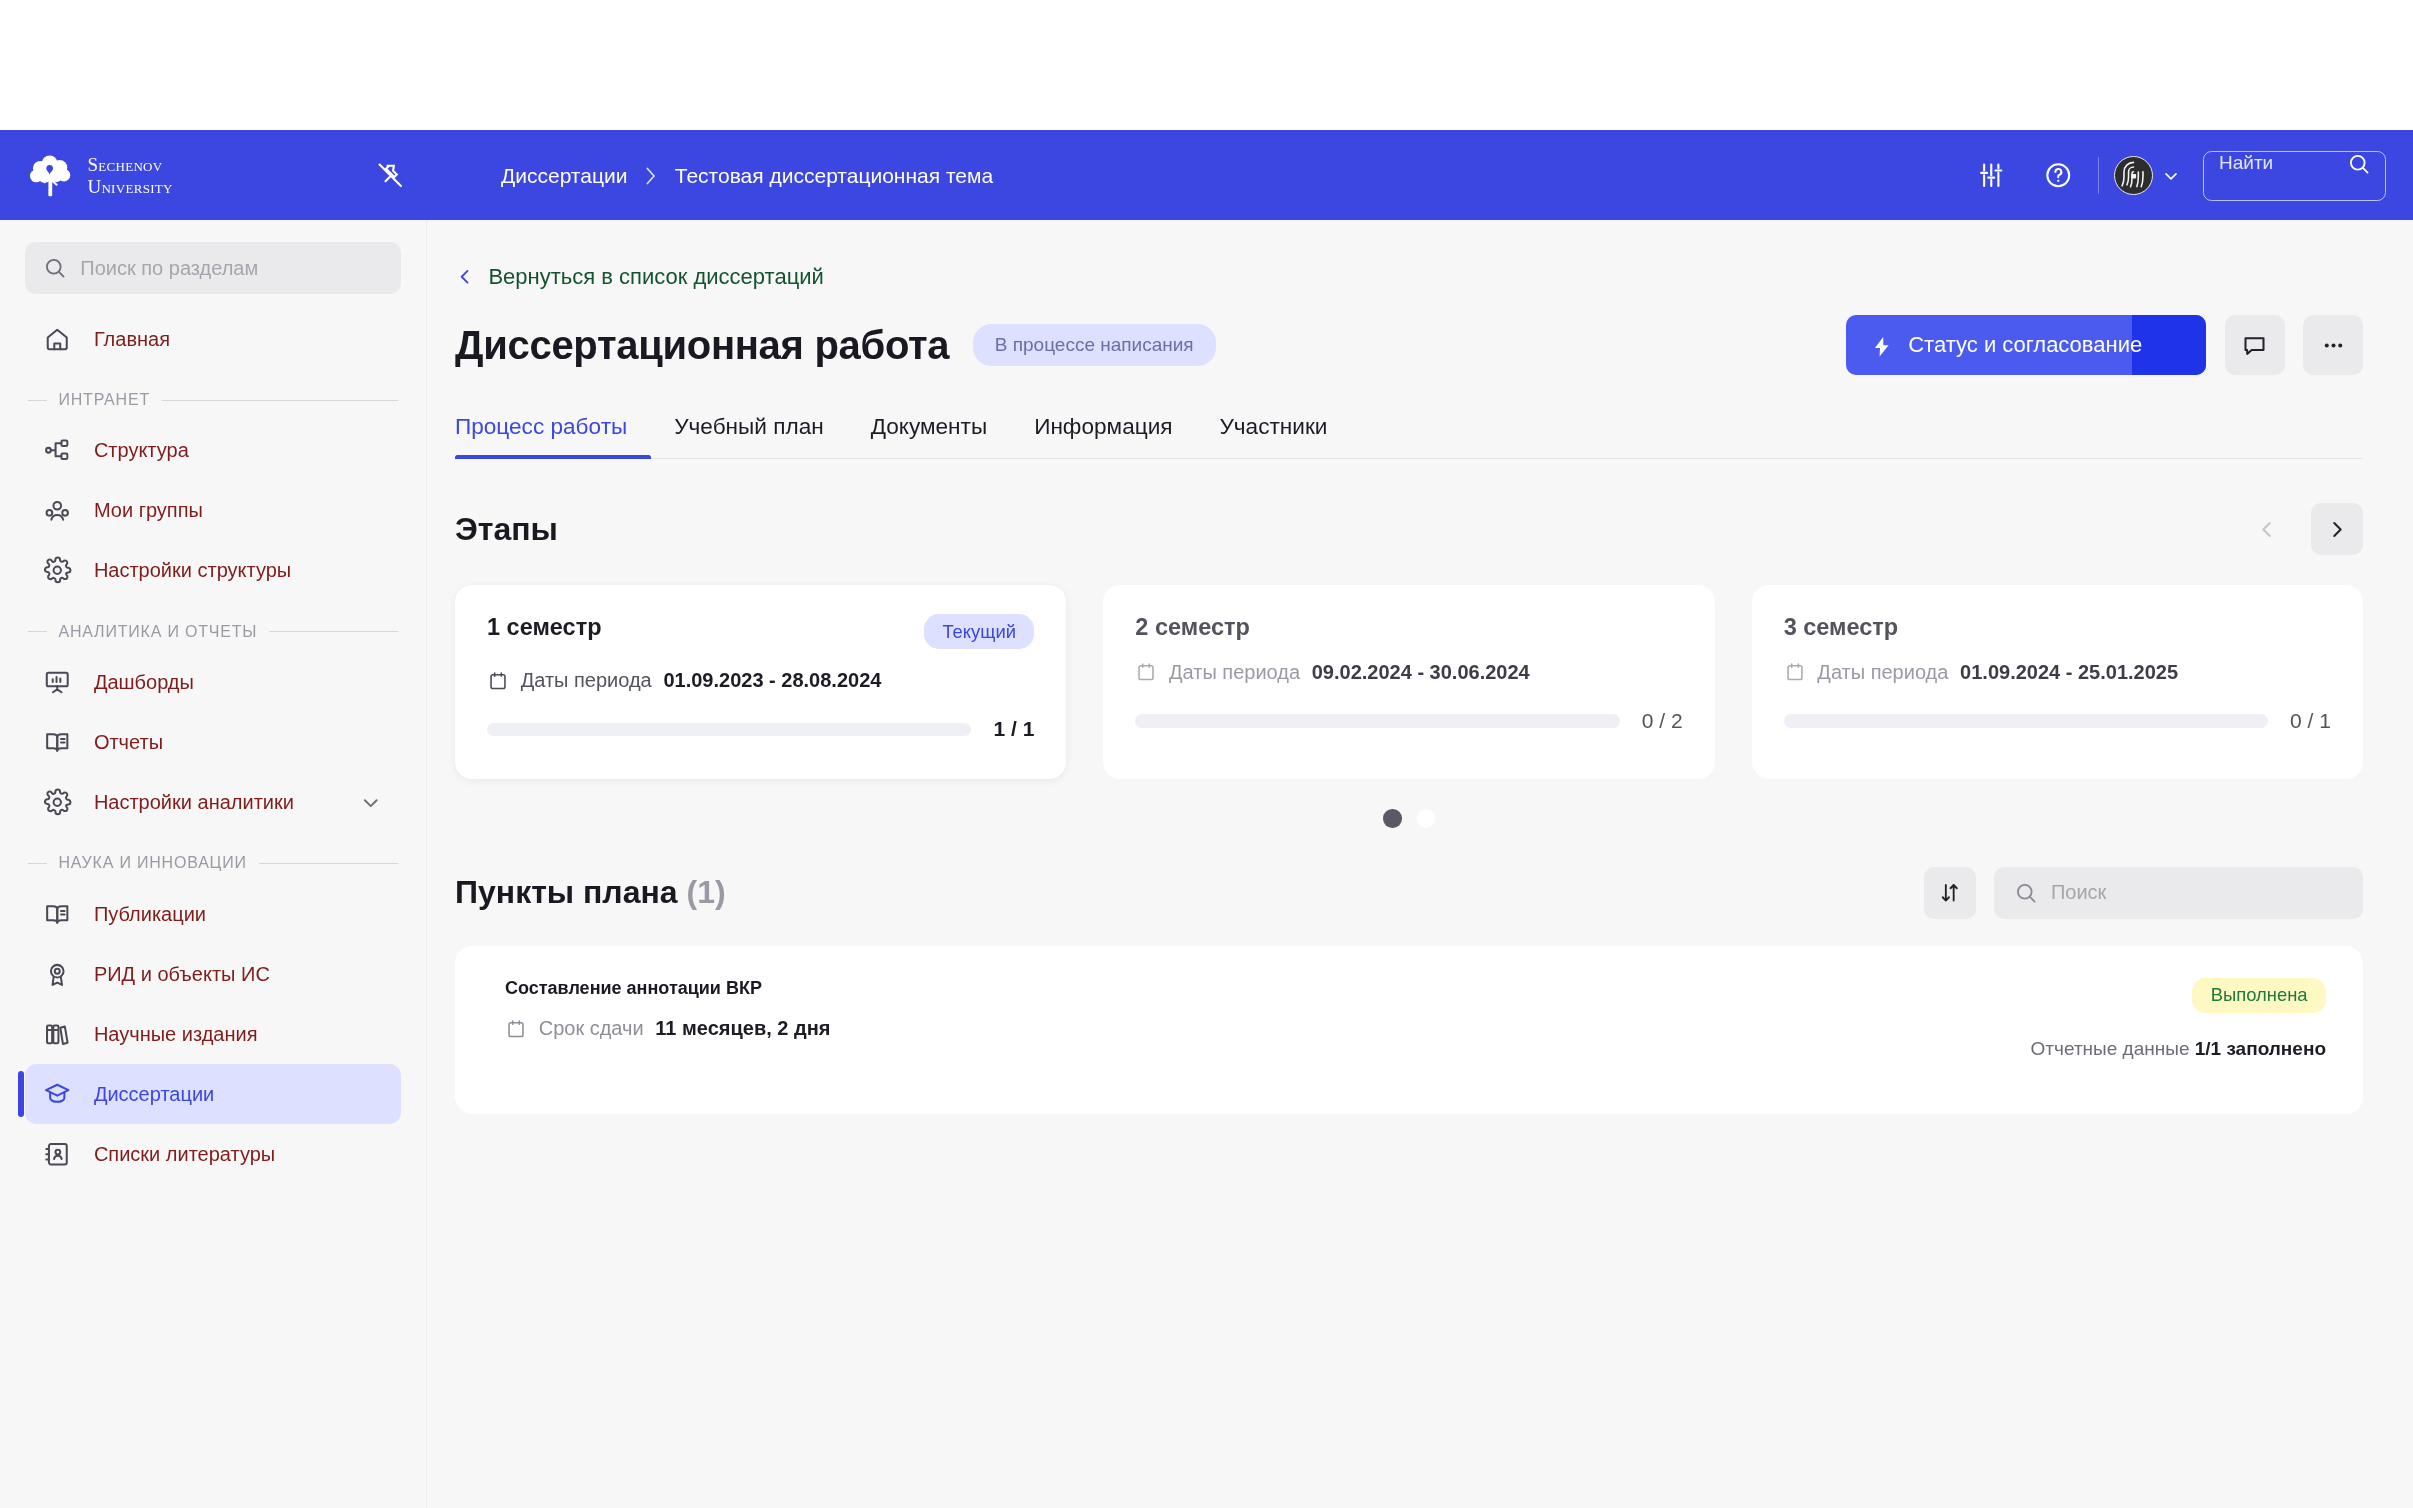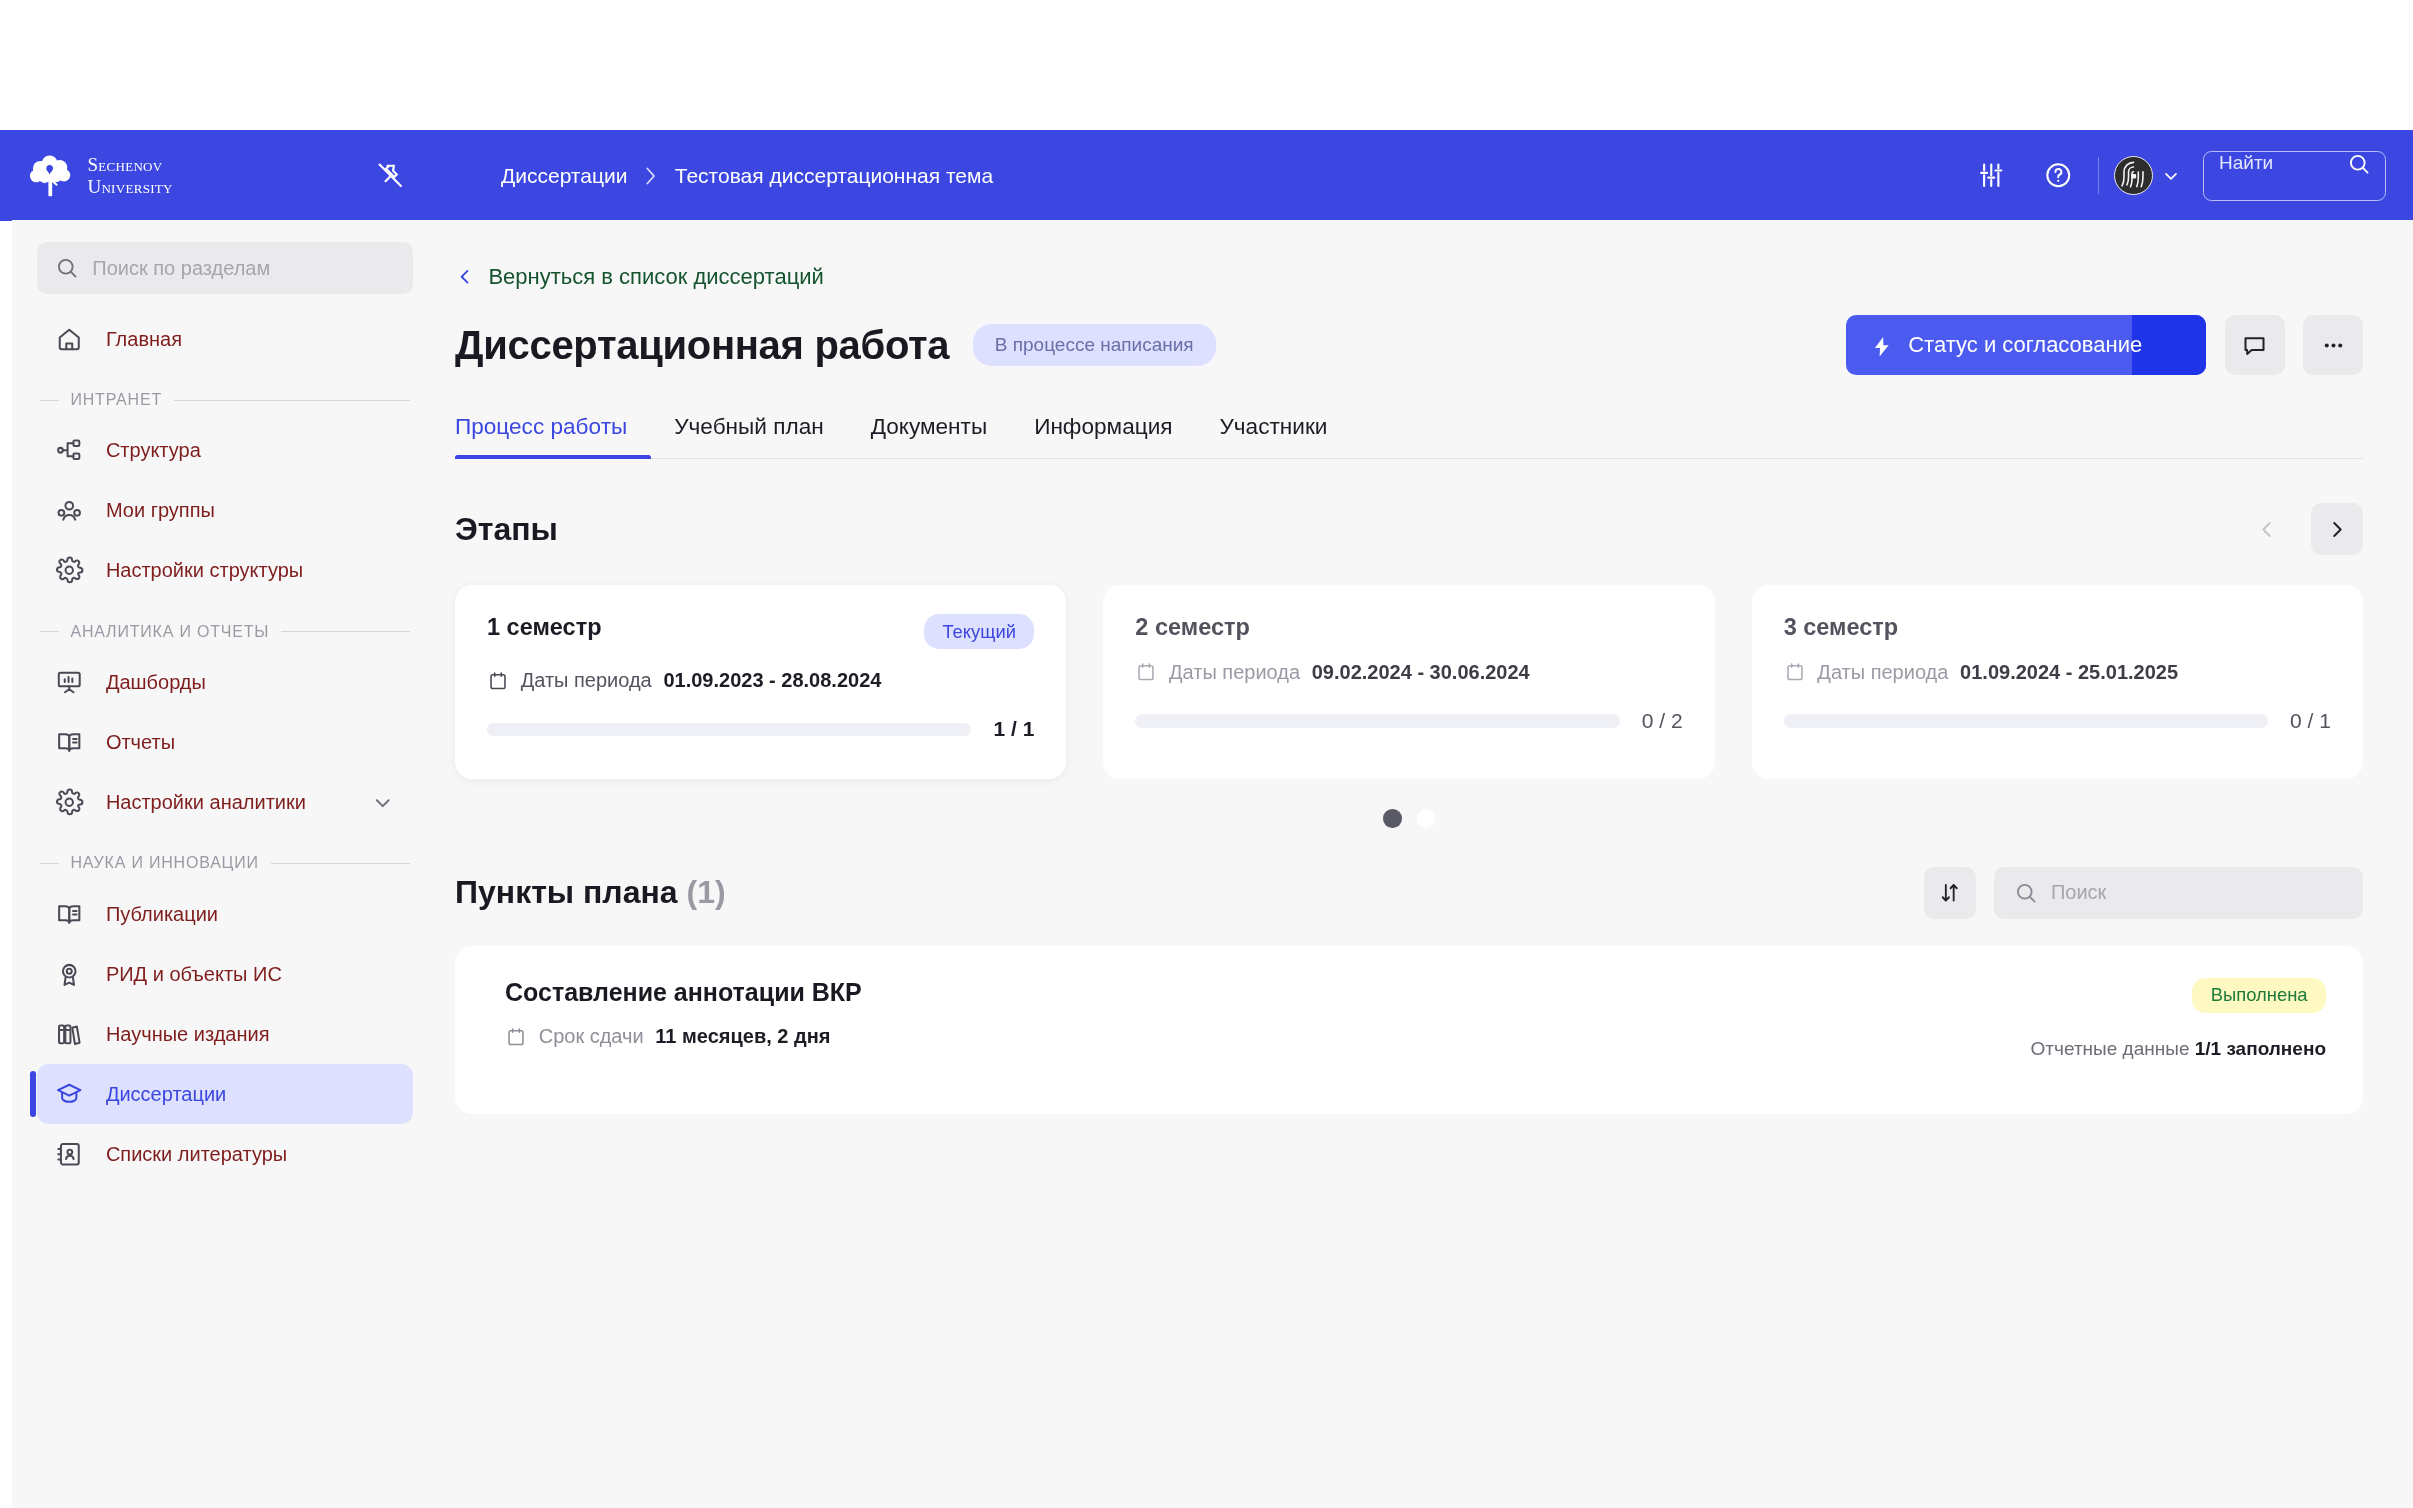--- a/index.html
+++ b/index.html
@@ -46,21 +46,21 @@
     width: 183px;
   }
   .search-top input {
     background:transparent;border:none;outline:none;color:#fff;
     font-size:19px; width:100%; font-family:inherit;
   }
   .search-top input::placeholder { color:#e3e6ff; opacity:1; }
 
   
   .sidebar {
-    position:absolute; left:12px; top:220px; width:427px; height:1288px;
+    position:absolute; left:0; top:220px; width:427px; height:1288px;
     background:#F7F7F8; border-right:0.8px solid #ededf0;
     padding-top: 22px;
   }
   .side-search {
     margin: 0 25px 15px 25px; height:52px; background:#EAEAEC; border-radius:10px;
     display:flex; align-items:center; gap:13.4px; padding:0 18.4px; cursor:text;
   }
   .side-search .ph { color:#a5a5ad; font-size:20px; }
 
   .nav-item {
@@ -163,21 +163,21 @@
     width:369px; height:52px; background:#EAEAEC; border-radius:10px;
     display:flex; align-items:center; gap:13.4px; padding:0 20px; cursor:text;
   }
   .search-box .ph { color:#a5a5ad; font-size:20px; }
 
   .plan-card {
     background:#fff; border-radius:17px; margin-top:27px;
     padding:32px 37px 34px 50px; display:flex; align-items:flex-start; min-height:168px;
   }
   .plan-left { }
-  .plan-title { font-size:25px; font-weight:700; color:#191922; }
+  .plan-title { font-size:18px; font-weight:700; color:#191922; }
   .plan-meta { display:flex; align-items:center; gap:11.7px; margin-top:18.4px; font-size:20px; }
   .plan-meta .lab { color:#8f8f99; }
   .plan-meta .val { color:#1c1c24; font-weight:700; }
   .plan-right { margin-left:auto; display:flex; flex-direction:column; align-items:flex-end; gap:25px; }
   .badge-done { background:#fef9c3; color:#1d7a3a; border-radius:13.4px; padding:6.7px 18.4px; font-size:18.4px; }
   .plan-report { font-size:19px; color:#6d6d78; }
   .plan-report b { color:#1c1c24; }
 
   svg { display:block; }
 </style>

